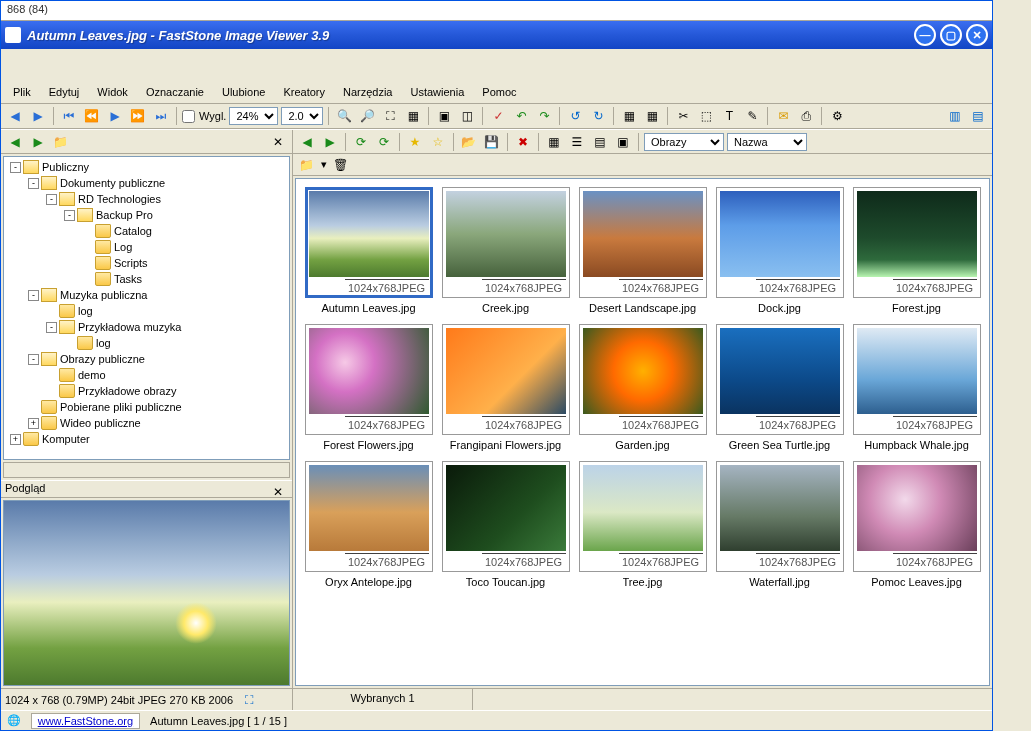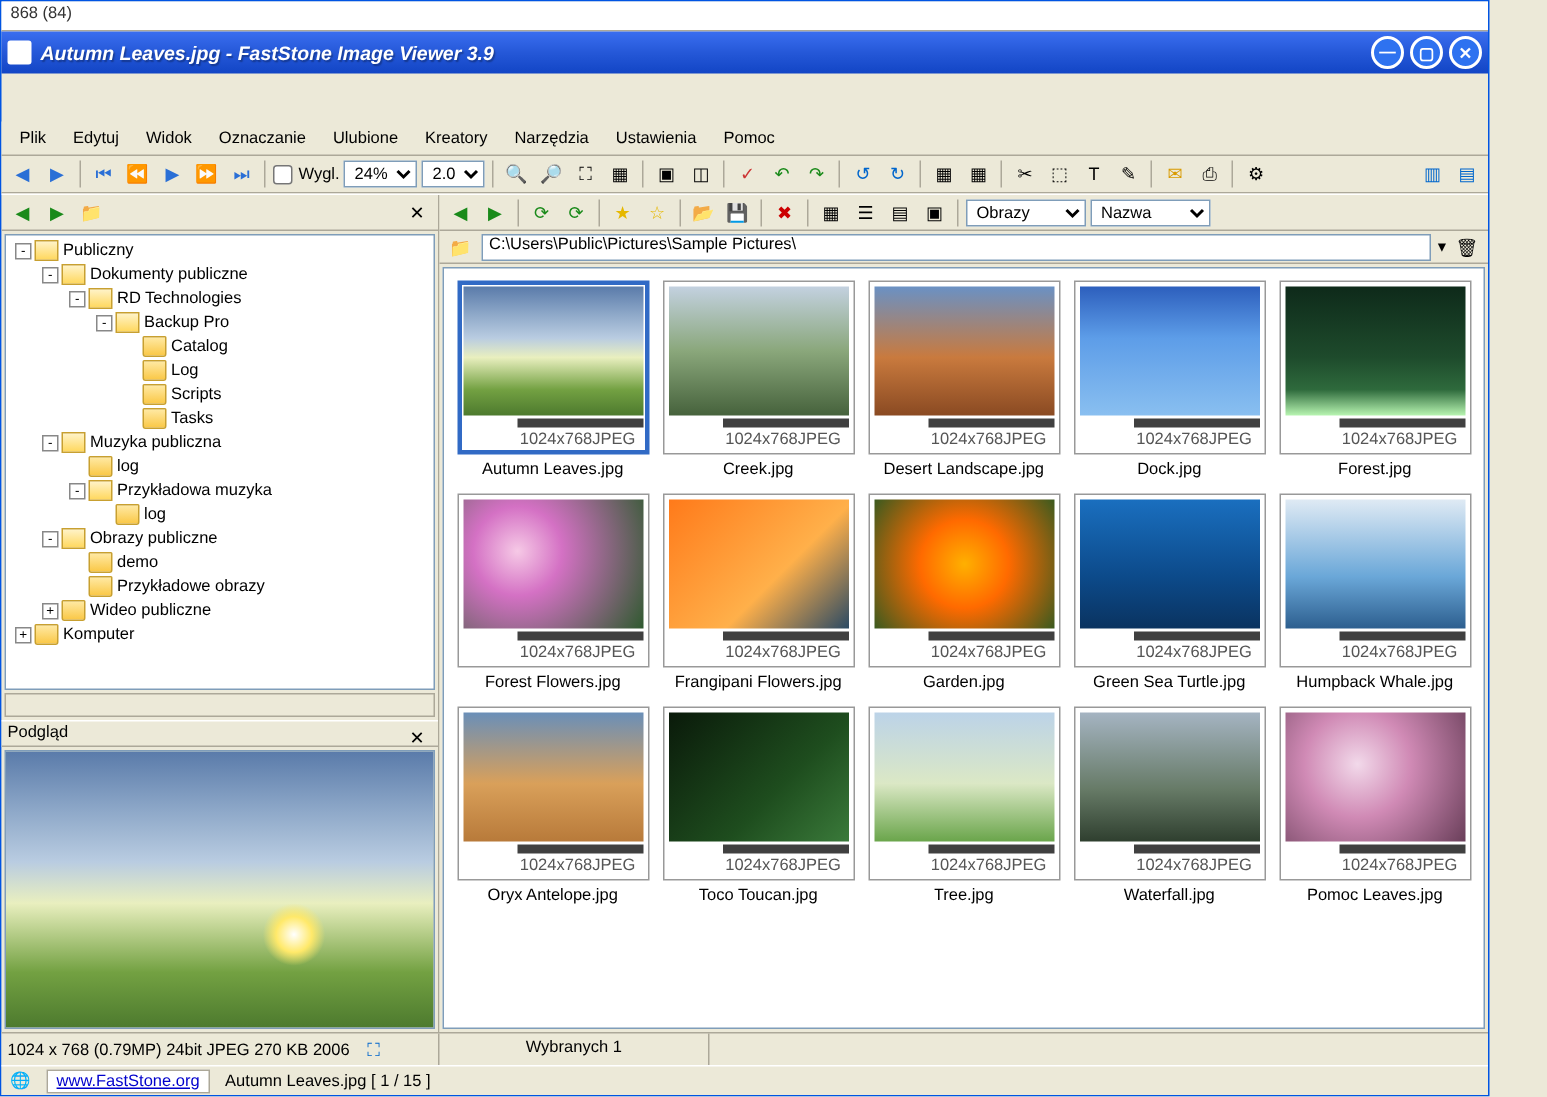--- a/index.html
+++ b/index.html
@@ -33,21 +33,21 @@
 .preview-area { flex: 0 0 186px; background: #fff; border: 1px solid #7f9db9; margin: 2px; display: flex; align-items: center; justify-content: center; overflow: hidden; position: relative; }
 .right-pane { flex: 1; display: flex; flex-direction: column; background: #ece9d8; }
 .rtoolbar { height: 24px; border-bottom: 1px solid #aca899; display: flex; align-items: center; padding: 0 4px; gap: 3px; }
 .pathbar { height: 22px; border-bottom: 1px solid #aca899; display: flex; align-items: center; padding: 0 4px; gap: 4px; }
 .path-input { flex: 1; height: 18px; border: 1px solid #7f9db9; background: #fff; padding: 0 4px; }
 .thumbs { flex: 1; background: #fff; border: 1px solid #7f9db9; margin: 2px; overflow: auto; padding: 8px; display: grid; grid-template-columns: repeat(5,1fr); gap: 10px 8px; align-content: start; }
 .thumb { display: flex; flex-direction: column; align-items: center; }
 .thumb-frame { width: 128px; border: 1px solid #999; background: #fff; padding: 3px; }
 .thumb-frame.selected { border: 3px solid #316ac5; padding: 1px; }
 .thumb-img { width: 100%; height: 86px; display: block; }
-.thumb-meta { display: flex; justify-content: flex-start; font-size: 10px; color: #555; padding: 2px 2px 0 2px; border-top: 6px solid #404040; margin-top: 2px; margin-left: 36px; }
+.thumb-meta { display: flex; justify-content: center; font-size: 10px; color: #555; padding: 2px 2px 0 2px; border-top: 1px solid #404040; margin-top: 2px; margin-left: 36px; }
 .thumb-name { margin-top: 4px; font-size: 11px; text-align: center; max-width: 130px; overflow: hidden; text-overflow: ellipsis; white-space: nowrap; }
 .statusbar { height: 22px; background: #ece9d8; border-top: 1px solid #aca899; display: flex; }
 .status-left { width: 292px; border-right: 1px solid #aca899; display: flex; align-items: center; padding: 0 4px; gap: 6px; font-size: 10px; }
 .status-main { flex: 1; display: flex; }
 .status-cell { border-right: 1px solid #aca899; padding: 3px 8px; min-width: 180px; text-align: center; }
 .footer { height: 20px; background: #ece9d8; border-top: 1px solid #fff; display: flex; align-items: center; padding: 0 6px; gap: 10px; font-size: 10px; }
 .footer .link { color: #0000cc; text-decoration: underline; border: 1px solid #aca899; padding: 1px 6px; background: #fff; }
 
 .g-autumn{background:linear-gradient(180deg,#5a7baa 0%,#8fa9c9 22%,#b9cce1 40%,#e9efbf 55%,#73a142 80%,#4d7a2e 100%)}
 .g-creek{background:linear-gradient(180deg,#c3d1e0 0%,#8aa77b 50%,#46623c 100%)}
@@ -224,20 +224,25 @@
             <span style="width: 13px; display: inline-block;"></span>
             <span class="ficon folder-icon"></span>
             <span>demo</span>
           </div>
           <div class="tree-node" style="padding-left: 40px;">
             <span style="width: 13px; display: inline-block;"></span>
             <span class="ficon folder-icon"></span>
             <span>Przykładowe obrazy</span>
           </div>
           <div class="tree-node" style="padding-left: 22px;">
+            <span style="width: 13px; display: inline-block;"></span>
+            <span class="ficon folder-icon"></span>
+            <span>Pobierane pliki publiczne</span>
+          </div>
+          <div class="tree-node" style="padding-left: 22px;">
             <span class="exp">+</span>
             <span class="ficon folder-icon"></span>
             <span>Wideo publiczne</span>
           </div>
           <div class="tree-node" style="padding-left: 4px;">
             <span class="exp">+</span>
             <span class="ficon folder-icon"></span>
             <span>Komputer</span>
           </div>
         </div>
@@ -271,21 +276,20 @@
         <div class="tbtn">▦</div>
         <div class="tbtn">☰</div>
         <div class="tbtn">▤</div>
         <div class="tbtn">▣</div>
         <div class="tsep"></div>
         <select class="tcombo" style="width:80px"><option>Obrazy</option></select>
         <select class="tcombo" style="width:80px"><option>Nazwa</option></select>
       </div>
       <div class="pathbar">
         <div class="tbtn">📁</div>
-        <div class="path-input">C:\Users\Public\Pictures\Sample Pictures\</div>
         <span style="cursor:pointer">▾</span>
         <div class="tbtn">🗑</div>
       </div>
       <div class="thumbs" id="thumbs">
           <div class="thumb">
             <div class="thumb-frame selected">
               <div class="thumb-img g-autumn"></div>
               <div class="thumb-meta">
                 <span>1024x768</span>
                 <span>JPEG</span>

